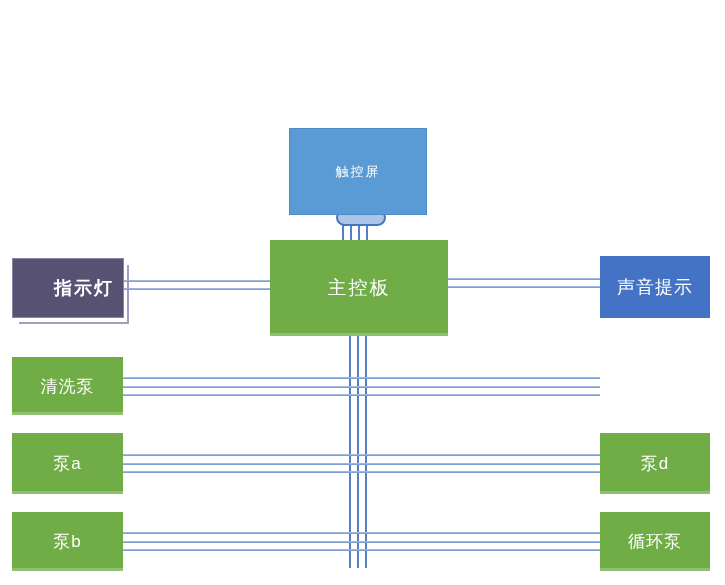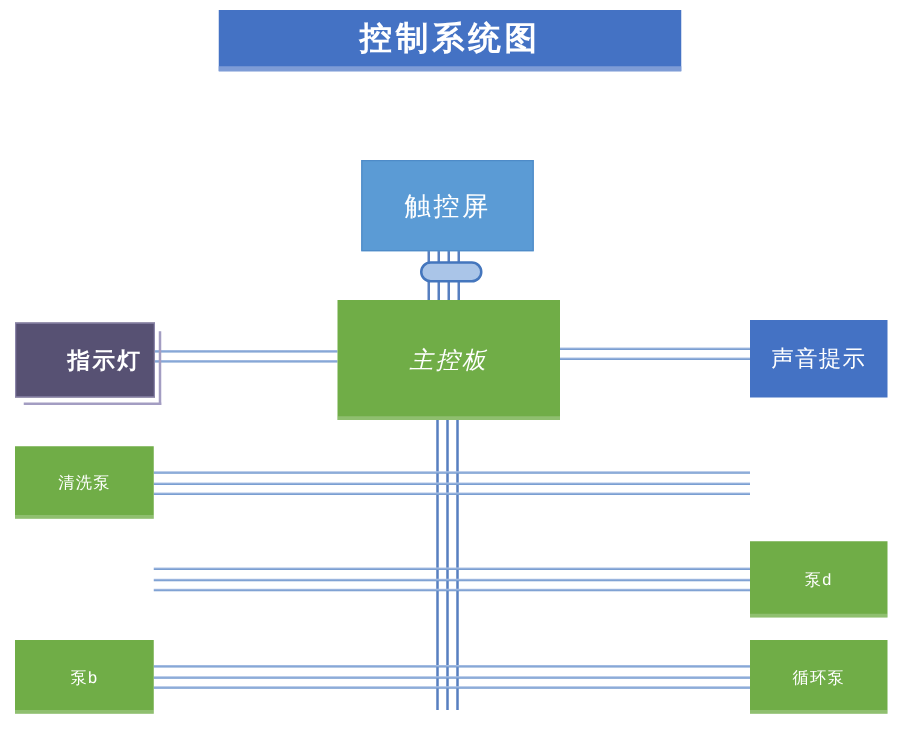--- a/index.html
+++ b/index.html
@@ -11,49 +11,49 @@
     position:absolute;display:flex;align-items:center;justify-content:center;
     color:#fff;text-align:center;box-sizing:border-box;
   }
   .title-box{
     left:175px;top:8px;width:370px;height:49px;
     background:var(--title_bg,#4472c4);
     border-bottom:4px solid #7e9cd6;
     font-size:26px;font-weight:bold;letter-spacing:3px;z-index:3;
   }
   .touchscreen{
-    left:289px;top:128px;width:138px;height:73px;
+    left:289px;top:128px;width:138px;height:87px;
     background:var(--touchscreen_bg,#5b9bd5);
-    border:1px solid #4e8bc8;font-size:21px;letter-spacing:2px;z-index:3;
+    border:1px solid #4e8bc8;font-size:13px;letter-spacing:2px;z-index:3;
   }
   .main-board{
     left:270px;top:240px;width:178px;height:96px;
     background:var(--board_bg,#70ad47);
     box-shadow:inset 0 -3px 0 rgba(255,255,255,0.22);
-    font-size:19px;letter-spacing:2px;z-index:3;font-style:italic;
+    font-size:19px;letter-spacing:2px;z-index:3;
   }
   .indicator{
     left:12px;top:258px;width:112px;height:60px;
     background:var(--indicator_bg,#575173);
     border:1px solid #8a84a8;
     font-size:18px;font-weight:bold;letter-spacing:2px;z-index:3;padding-left:32px;
   }
   .indicator::before{
     content:"";position:absolute;left:6px;top:6px;right:-6px;bottom:-7px;
     border-right:2px solid #a39dc2;border-bottom:2px solid #a39dc2;z-index:-1;
   }
   .sound{
     left:600px;top:256px;width:110px;height:62px;
     background:var(--sound_bg,#4472c4);
     font-size:18px;letter-spacing:1px;z-index:3;
   }
   .pump{
     width:111px;background:var(--pump_bg,#70ad47);
     box-shadow:inset 0 -3px 0 rgba(255,255,255,0.22);
-    font-size:13px;letter-spacing:1px;z-index:3;
+    font-size:17px;letter-spacing:1px;z-index:3;
   }
   .pump.lcol{left:12px;}
   .pump.rcol{left:600px;width:110px;}
   .r1{top:357px;height:58px;}
   .r2{top:433px;height:61px;}
   .r3{top:512px;height:59px;}
   .hline{
     position:absolute;height:2px;z-index:1;
     background:linear-gradient(180deg,#aec3e6 0%,#6d95cc 100%);
   }
@@ -68,21 +68,20 @@
     background:var(--pill_fill,#aac5e8);
     border:2px solid var(--pill_border,#4476bd);
     border-radius:12px;z-index:2;box-sizing:border-box;
   }
 </style>
 </head>
 <body>
 
 <div id="canvas">
 
-  <div class="node title-box">控制系统图</div>
 
   <div class="vline vtop" style="left:342px"></div>
   <div class="vline vtop" style="left:350px"></div>
   <div class="vline vtop" style="left:358px"></div>
   <div class="vline vtop" style="left:366px"></div>
   <div class="pill"></div>
 
   <div class="vline vbot" style="left:349px"></div>
   <div class="vline vbot" style="left:357px"></div>
   <div class="vline vbot" style="left:365px"></div>
@@ -104,18 +103,19 @@
   <div class="hline" style="left:123px;top:532px;width:477px"></div>
   <div class="hline" style="left:123px;top:541px;width:477px"></div>
   <div class="hline" style="left:123px;top:549px;width:477px"></div>
 
   <div class="node touchscreen">触控屏</div>
   <div class="node main-board">主控板</div>
   <div class="node indicator">指示灯</div>
   <div class="node sound">声音提示</div>
 
   <div class="node pump lcol r1">清洗泵</div>
+  <div class="node pump lcol r2">泵a</div>
   <div class="node pump lcol r3">泵b</div>
 
   <div class="node pump rcol r3">循环泵</div>
   <div class="node pump rcol r2">泵d</div>
 
 </div>
 
 </body></html>

